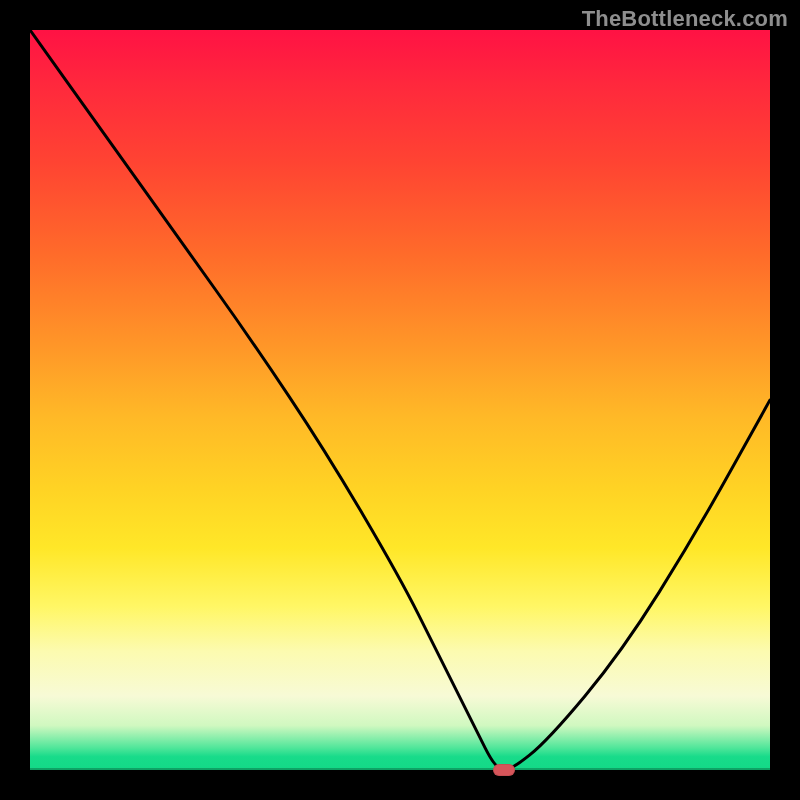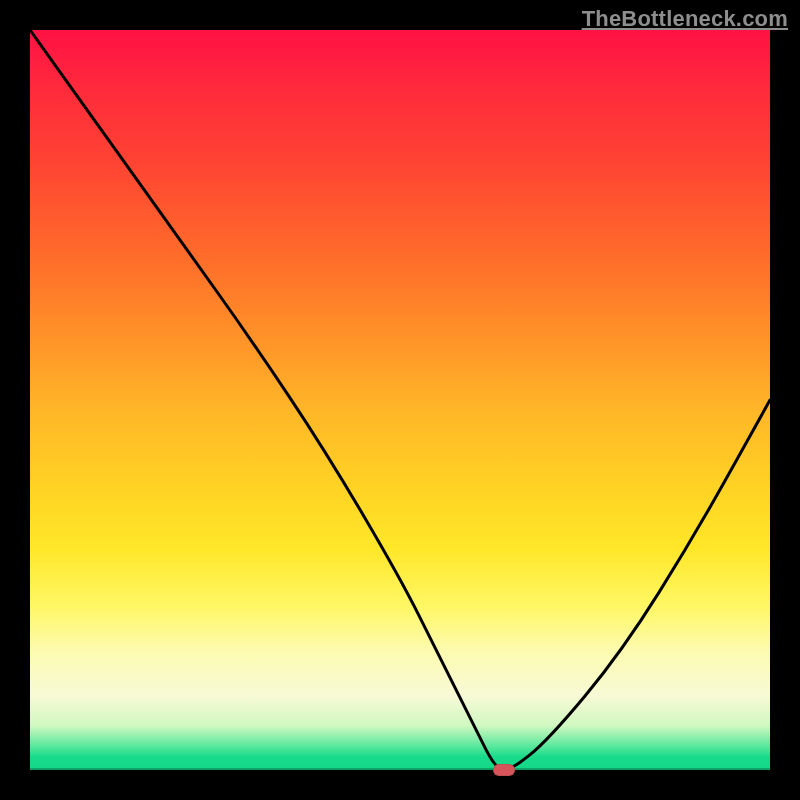--- a/index.html
+++ b/index.html
@@ -68,21 +68,20 @@
   .watermark {
     position: absolute;
     top: 6px;
     right: 12px;
     font-family: Arial, Helvetica, sans-serif;
     font-size: 22px;
     font-weight: bold;
     color: #8e8e8e;
     letter-spacing: 0.2px;
     user-select: none;
-    text-decoration: underline;
   }
 </style>
 </head>
 <body>
 
 <div class="chart-container">
   <div class="watermark">TheBottleneck.com</div>
   <div class="plot-area">
     <svg class="curve" viewBox="0 0 740 740" preserveAspectRatio="none">
       <path id="curve-path" d="M 0.0 0.0 Q 0.0 0.0 37.0 51.8 Q 74.0 103.6 111.0 155.4 Q 148.0 207.2 185.0 259.0 Q 222.0 310.8 259.0 366.3 Q 296.0 421.8 333.0 484.7 Q 370.0 547.6 388.5 584.6 Q 407.0 621.6 425.5 658.6 Q 444.0 695.6 455.1 717.8 Q 466.2 740.0 473.6 740.0 Q 481.0 740.0 499.5 725.2 Q 518.0 710.4 555.0 666.0 Q 592.0 621.6 629.0 562.4 Q 666.0 503.2 703.0 436.6 L 740.0 370.0" fill="none" stroke="#000000" stroke-width="3" stroke-linecap="round" stroke-linejoin="round"></path>

